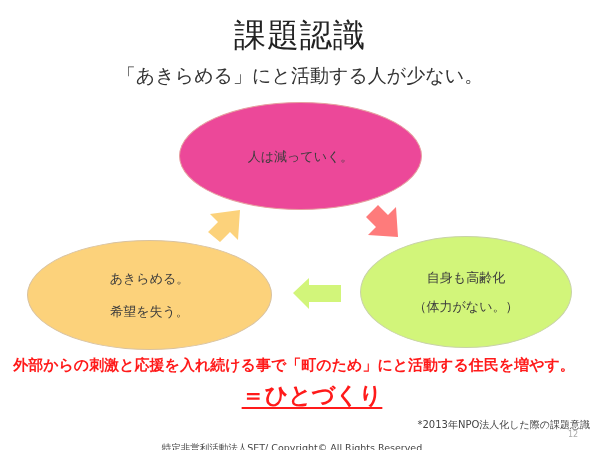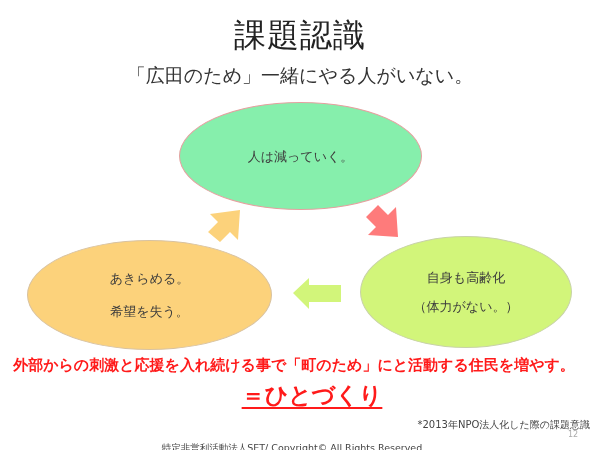--- a/index.html
+++ b/index.html
@@ -1,41 +1,41 @@
 <!DOCTYPE html>
 <html><head>
 <meta charset="utf-8">
 <style>
   html, body { margin:0; padding:0; }
   body { width:600px; height:450px; background:#ffffff; position:relative; overflow:hidden;
          font-family:"DejaVu Sans", sans-serif; color:#333; }
   .title { position:absolute; left:0; width:600px; top:14px; text-align:center; font-size:32px; color:#222; letter-spacing:1px; }
   .subtitle { position:absolute; left:0; width:600px; top:63px; text-align:center; font-size:19px; color:#333; }
   .ellipse { position:absolute; border-radius:50%; display:flex; flex-direction:column; align-items:center; justify-content:center; box-sizing:border-box; }
-  .e-red { left:179px; top:102px; width:243px; height:108px; background:#86efac; border:1px solid #e6a0a0;text-align:right; }
+  .e-red { left:179px; top:102px; width:243px; height:108px; background:#ec4899; border:1px solid #e6a0a0;text-align:right; }
   .e-green { left:360px; top:236px; width:212px; height:112px; background:#d2f57a; border:1px solid #c8d2a8; }
   .e-orange { left:27px; top:240px; width:245px; height:110px; background:#fcd27b; border:1px solid #d8c2a0; }
   .etext { font-size:13px; color:#3c3c3c; line-height:1; }
   .e-red .etext { margin:5px 0; }
   .e-green .etext { margin:8px 0; }
   .e-orange .etext { margin:10px 0; }
   .arrow { position:absolute; }
   .main-msg { position:absolute; left:0; width:588px; top:356px; text-align:center; font-size:15px; font-weight:bold; color:#ff1a1a; }
   .highlight { position:absolute; left:12px; width:600px; top:380px; text-align:center; font-size:23px; font-weight:bold; color:#ff1a1a; }
   .highlight span { text-decoration:underline; text-decoration-thickness:2px; text-underline-offset:4px; }
   .note { position:absolute; right:10px; top:418px; font-size:10px; color:#444; }
   .footer { position:absolute; left:0; width:584px; top:433px; text-align:center; font-size:9.5px; color:#444; padding-left:-40px;margin-top:9px; }
   .pagenum { position:absolute; left:568px; top:430px; font-size:8px; color:#aaa; }
 </style>
 </head>
 <body>
 
 <div>
   <div class="title">課題認識</div>
-  <div class="subtitle">「広田のため」一緒にやる人がいない。</div>
+  <div class="subtitle">「あきらめる」にと活動する人が少ない。</div>
 
   <div class="ellipse e-red">
     <div class="etext">人は減っていく。</div>
   </div>
 
   <div class="ellipse e-green">
     <div class="etext">自身も高齢化</div>
     <div class="etext">（体力がない。）</div>
   </div>
 

